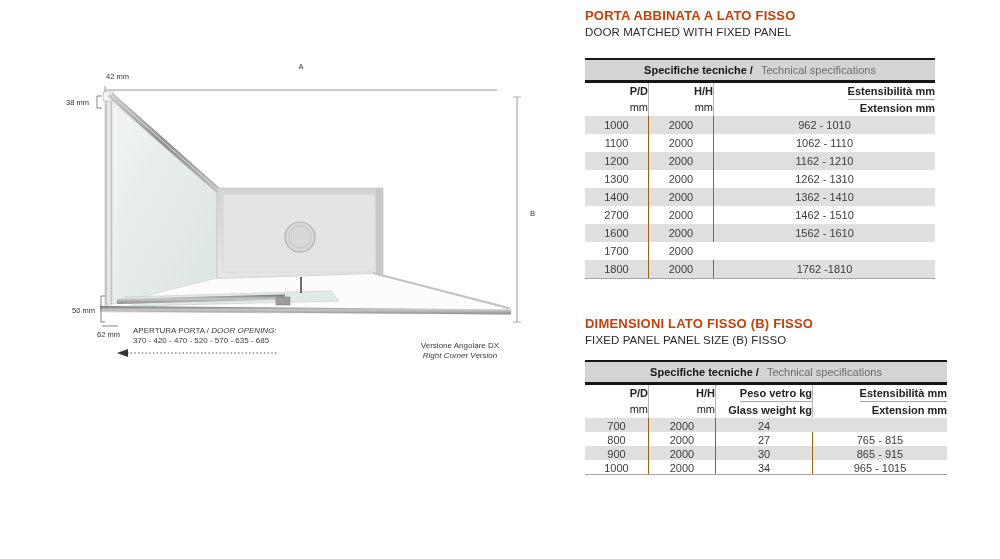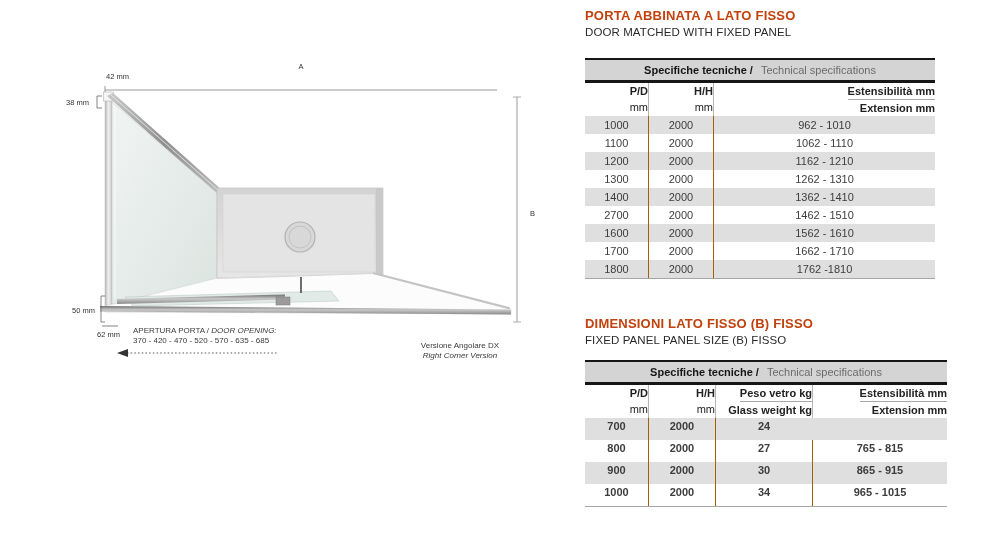--- a/index.html
+++ b/index.html
@@ -23,21 +23,21 @@
   .th-it,.th-en{height:16px;line-height:16px;text-align:center;font-size:11px;color:#222;}
   .th-it.bold,.th-en.bold{font-weight:bold;}
   .th-it.uline{border-bottom:1px solid #a8a8a8;}
   .tbody{border-bottom:1px solid #a6a6a6;}
   .tr{display:grid;}
   .tr.odd{background:#dfdfdf;}
   .tr.even{background:#ffffff;}
   .td{text-align:center;font-size:11px;color:#3d3d3d;border-left:1px solid #a16207;}
   .td:first-child{border-left:none;}
   .t1 .td,.t1r{height:18px;line-height:18px;}
-  .t2 .td{height:22px;line-height:17.5px;font-weight:bold;}
+  .t2 .td{height:14px;line-height:17.5px;}
   
   .diagram{position:absolute;left:55px;top:40px;}
   .dimtext{font-size:7.5px;fill:#333;}
   .smalltext{font-size:8px;fill:#3a3a3a;}
 </style>
 </head>
 <body>
 
 <div class="page">
 
@@ -204,21 +204,20 @@
           <div class="td">1462 - 1510</div>
         </div>
       <div class="tr t1 odd">
           <div class="td">1600</div>
           <div class="td">2000</div>
           <div class="td">1562 - 1610</div>
         </div>
       <div class="tr t1 even">
           <div class="td">1700</div>
           <div class="td">2000</div>
-          <div class="td">1662 - 1710</div>
         </div>
       <div class="tr t1 odd">
           <div class="td">1800</div>
           <div class="td">2000</div>
           <div class="td">1762 -1810</div>
         </div>
     </div>
   </div>
 
   <div class="sec" style="top:316px;">

